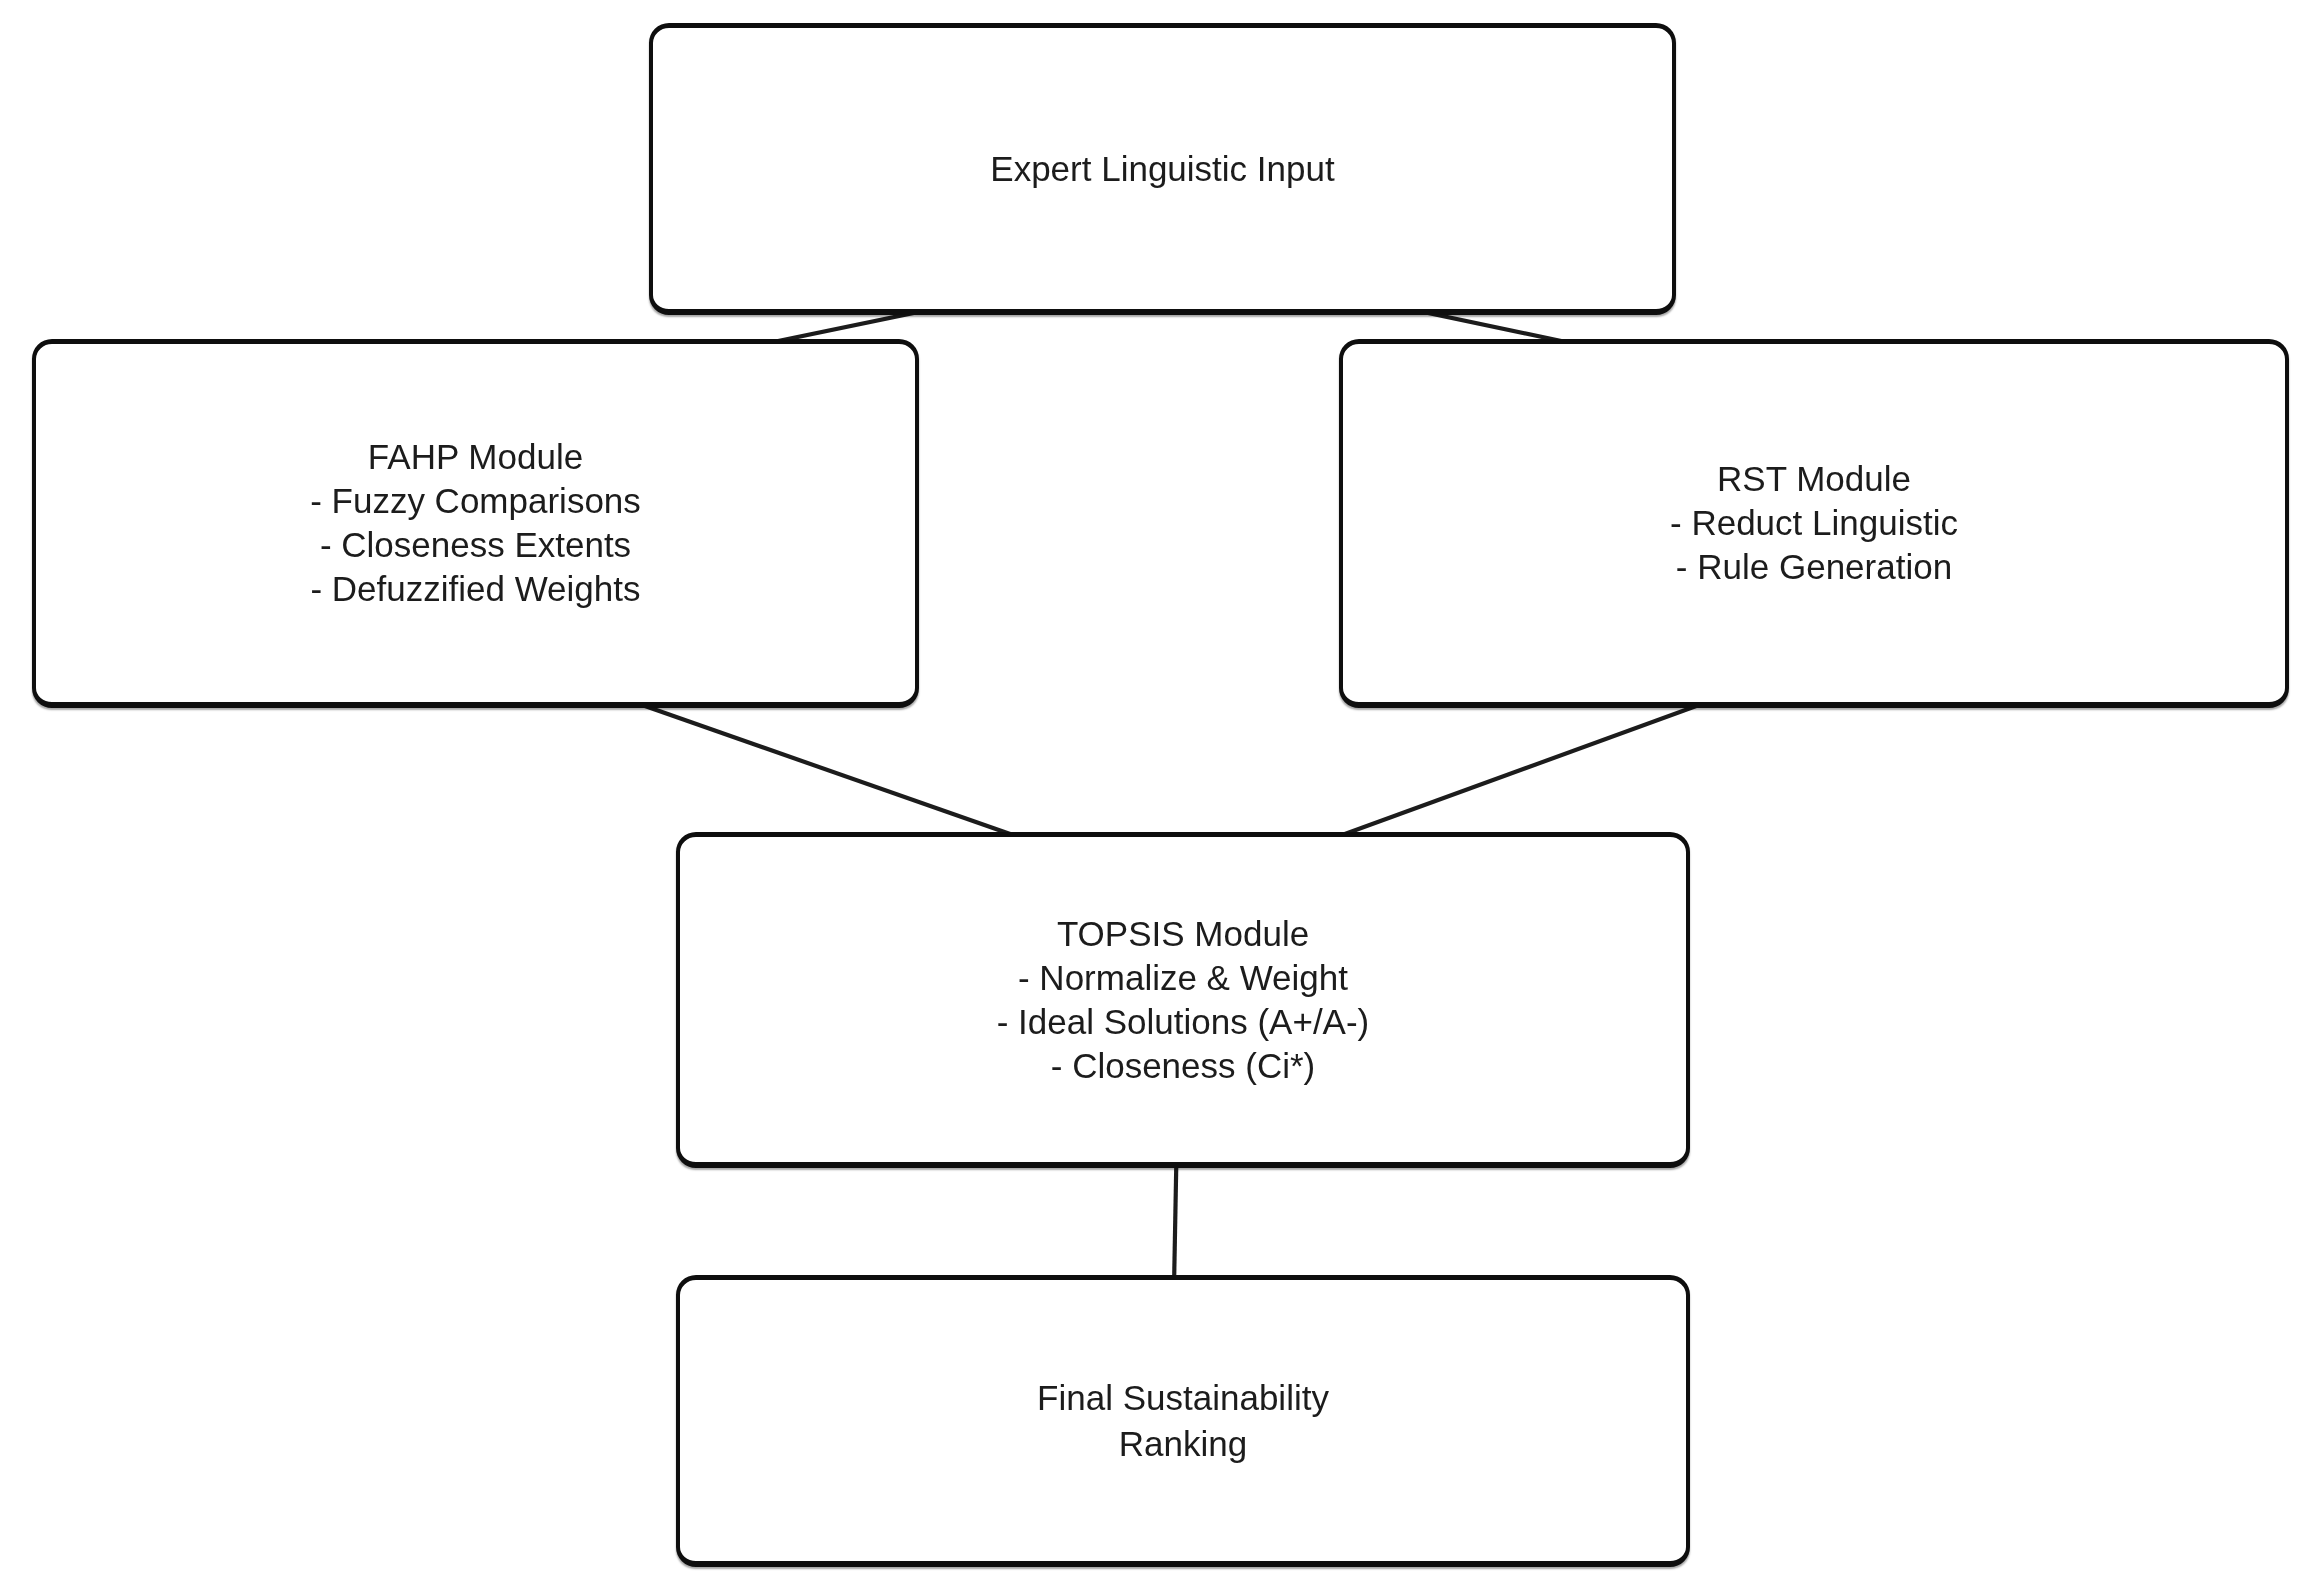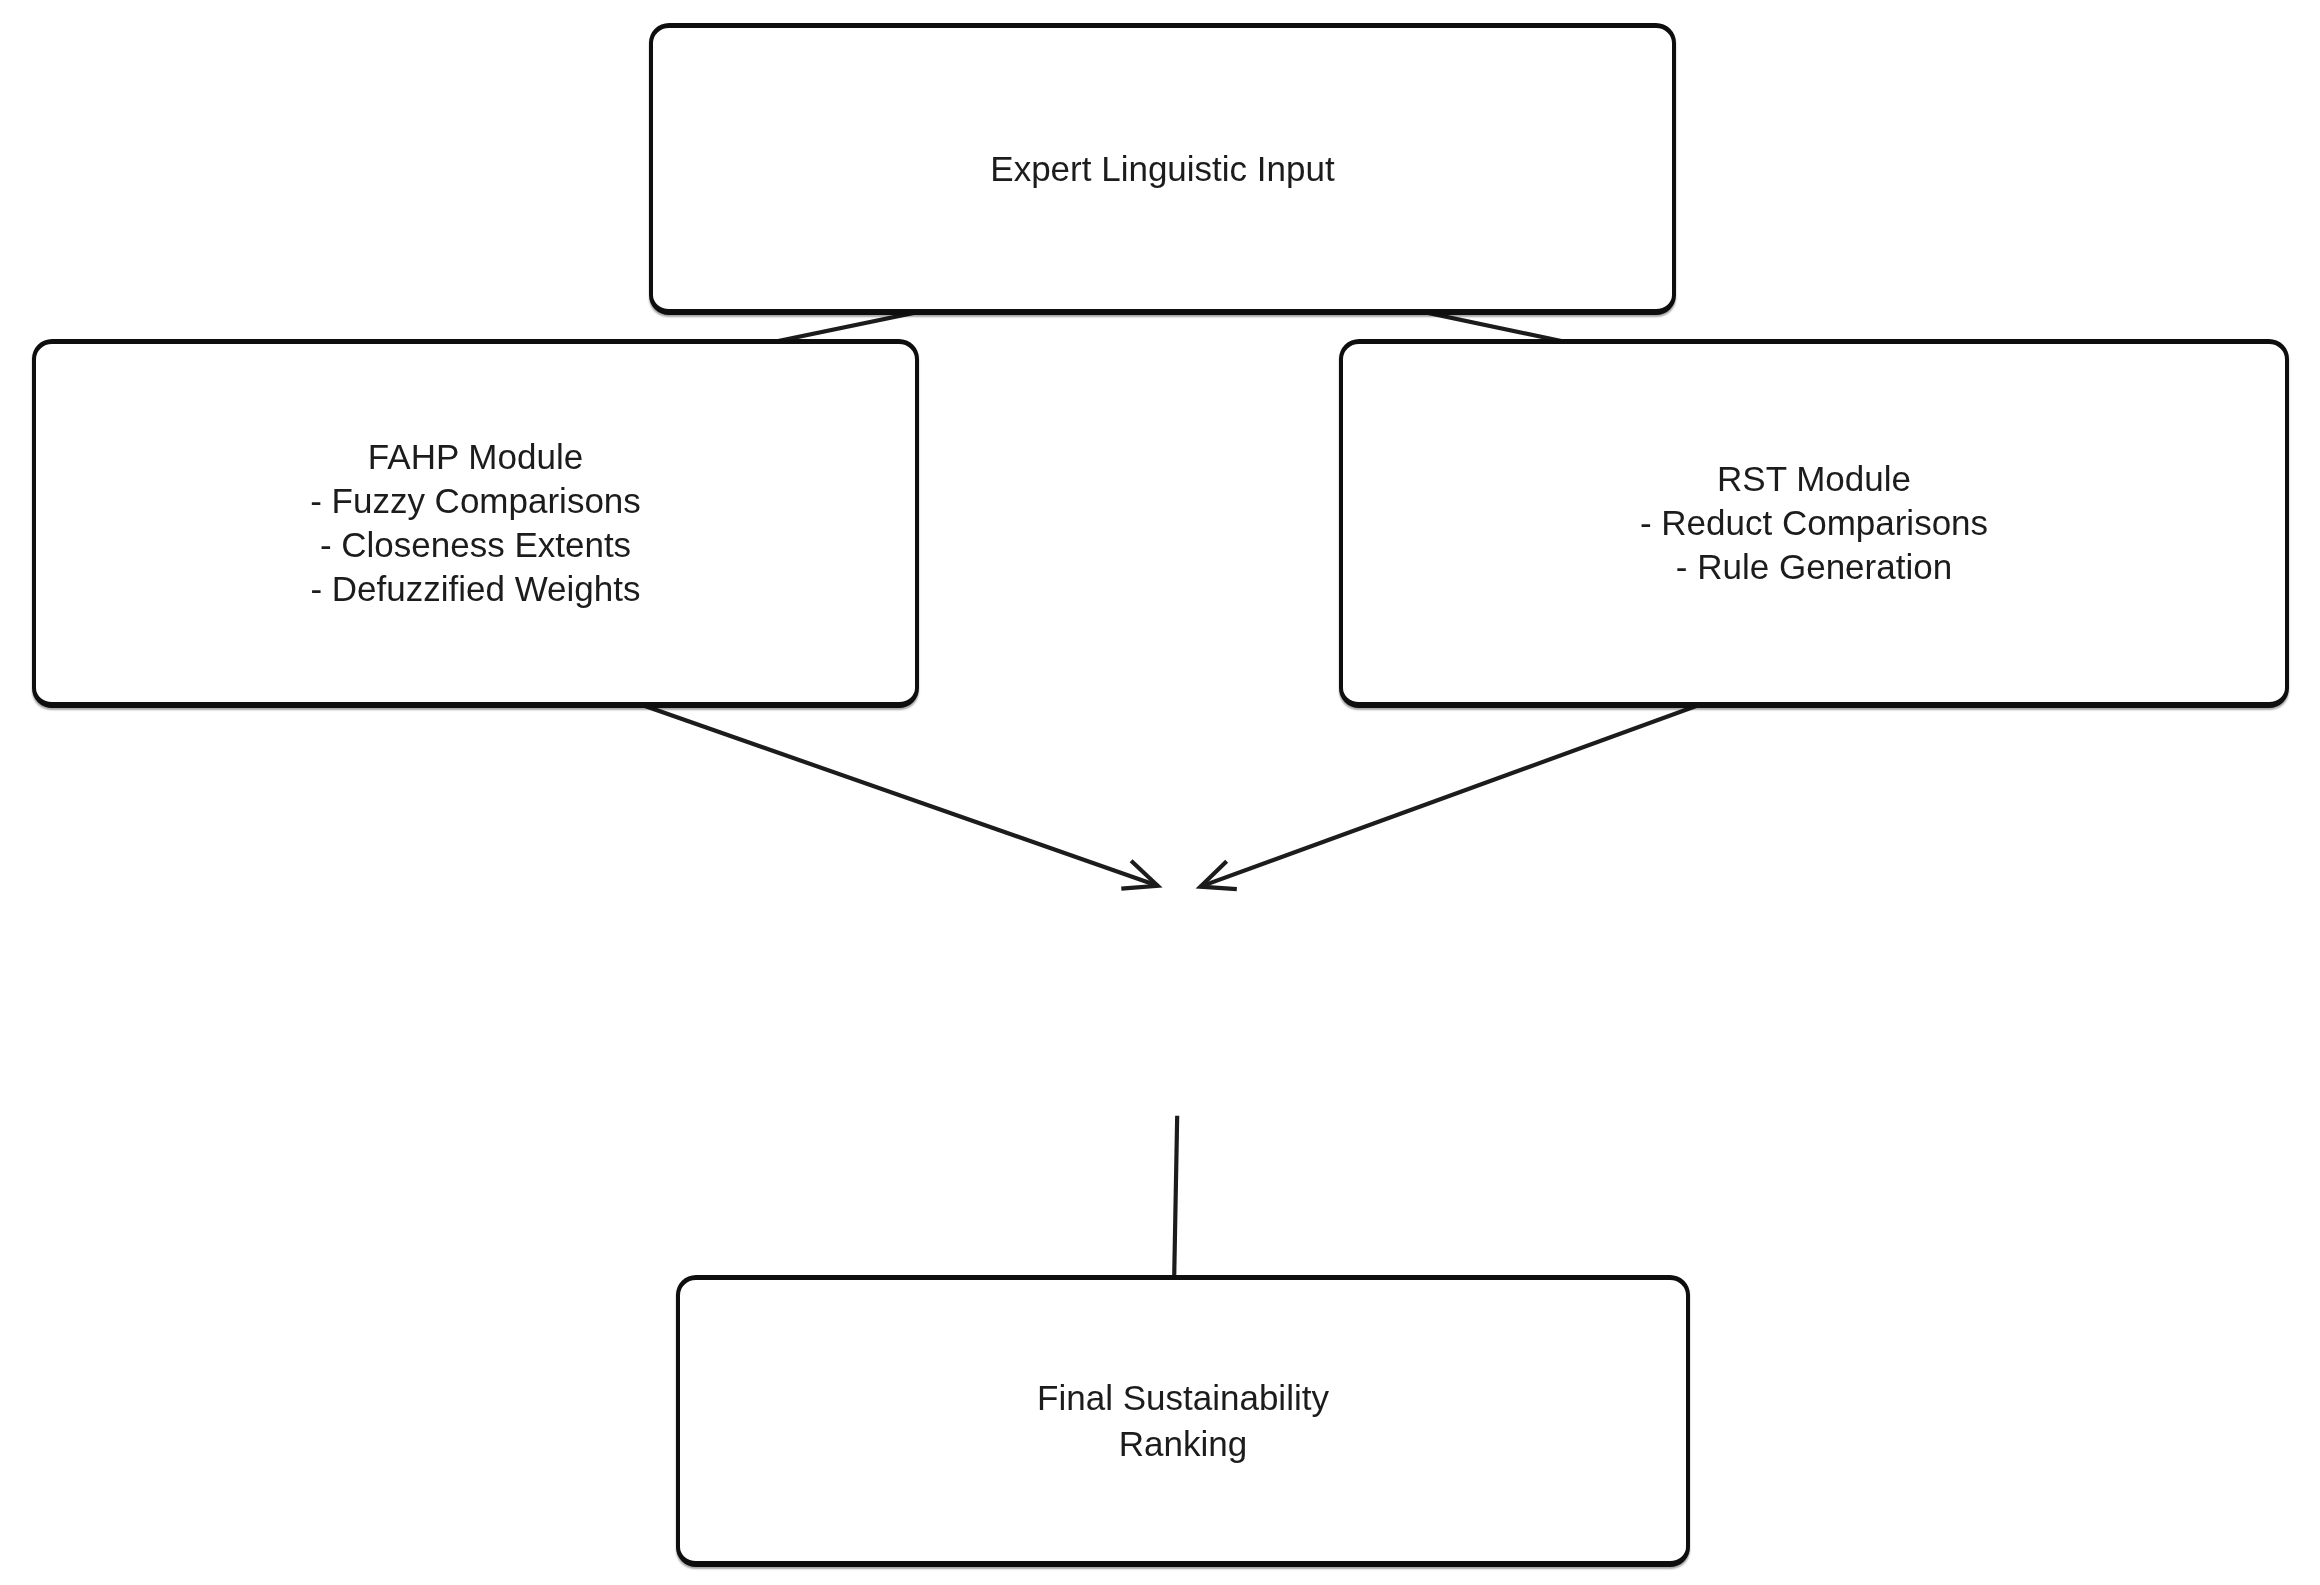--- a/index.html
+++ b/index.html
@@ -79,24 +79,30 @@
 
   <div class="node" id="node-fahp" style="left:32px; top:339px; width:887px; height:369px;">
     <div class="node-line">FAHP Module</div>
     <div class="node-line">- Fuzzy Comparisons</div>
     <div class="node-line">- Closeness Extents</div>
     <div class="node-line">- Defuzzified Weights</div>
   </div>
 
   <div class="node" id="node-rst" style="left:1339px; top:339px; width:950px; height:369px;">
     <div class="node-line">RST Module</div>
-    <div class="node-line">- Reduct Comparisons</div>
+    <div class="node-line">- Reduct Linguistic</div>
     <div class="node-line">- Rule Generation</div>
   </div>
 
+  <div class="node" id="node-topsis" style="left:676px; top:832px; width:1014px; height:336px;">
+    <div class="node-line">TOPSIS Module</div>
+    <div class="node-line">- Normalize &amp; Weight</div>
+    <div class="node-line">- Ideal Solutions (A+/A-)</div>
+    <div class="node-line">- Closeness (Ci*)</div>
+  </div>
 
   <div class="node" id="node-final" style="left:676px; top:1275px; width:1014px; height:292px;">
     <div class="node-line">Final Sustainability</div>
     <div class="node-line">Ranking</div>
   </div>
 
 </div>
 
 
 </body></html>

